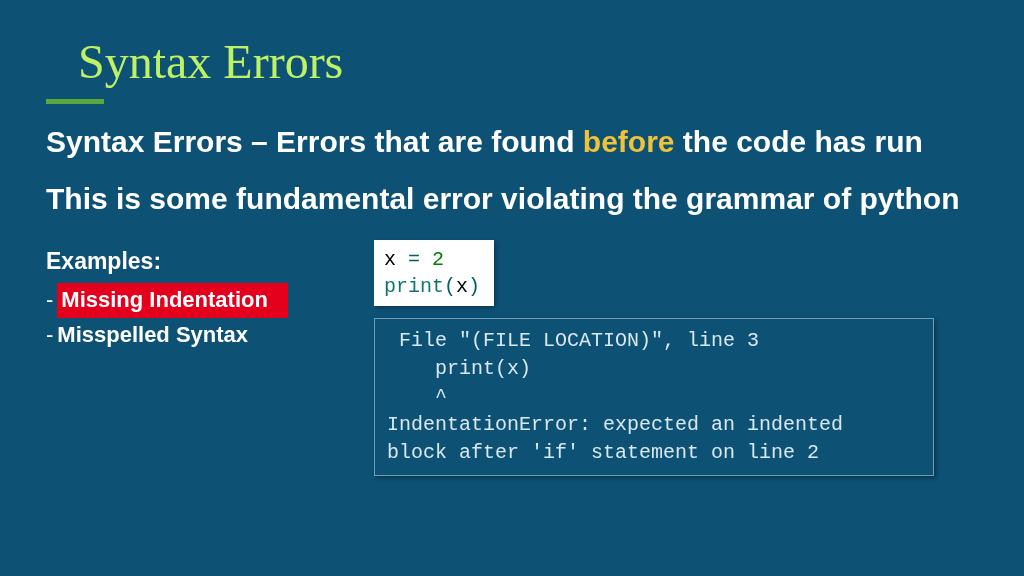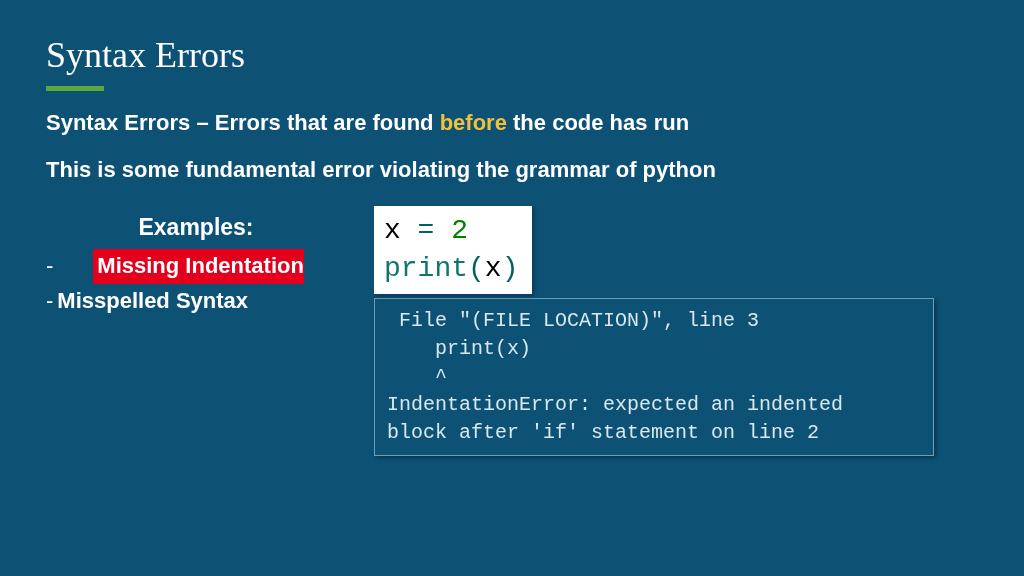--- a/index.html
+++ b/index.html
@@ -7,76 +7,75 @@
     width: 1024px;
     height: 576px;
     background: #0d5175;
     font-family: Arial, Helvetica, sans-serif;
     color: #ffffff;
     padding: 34px 46px;
     overflow: hidden;
   }
   .title {
     font-family: Georgia, 'Times New Roman', serif;
-    font-size: 36px;
+    font-size: 48px;
     font-weight: normal;
-    color: #ffffff;
+    color: #bef264;
     margin-bottom: 10px;
+    margin-left: 32px;
   }
   .underline {
     width: 58px;
     height: 5px;
     background: #5aa83e;
     margin-bottom: 18px;
   }
   .main-line {
-    font-size: 22px;
+    font-size: 30px;
     font-weight: bold;
     color: #ffffff;
     margin-bottom: 18px;
     line-height: 1.3;
   }
   .highlight-yellow { color: #f0c13a; }
   .columns {
     display: flex;
     gap: 28px;
     margin-top: 22px;
   }
   .left-col { flex: 0 0 300px; }
   .right-col { flex: 1; }
   .examples-head {
     font-size: 23px;
     font-weight: bold;
     margin-top: 8px;
     margin-bottom: 8px;
-    text-align: center;
   }
   .bullet-row {
     font-size: 22px;
     font-weight: bold;
     color: #ffffff;
     line-height: 1.55;
   }
   .bullet-dash { font-weight: normal; margin-right: 4px; }
   .red-box {
     background: #e4001c;
-    padding: 0 0 1px 4px;
+    padding: 0 20px 1px 4px;
     display: inline-block;
-    margin-left: 36px;
   }
   .code-snippet {
     background: #ffffff;
     color: #000000;
     font-family: Consolas, 'Courier New', monospace;
-    font-size: 28px;
+    font-size: 20px;
     line-height: 1.35;
     padding: 6px 14px 6px 10px;
     display: inline-block;
     box-shadow: 2px 2px 4px rgba(0,0,0,0.3);
-    margin-bottom: 4px;
+    margin-bottom: 12px;
   }
   .c-blue { color: #0000c8; }
   .c-green { color: #008000; }
   .c-olive { color: #0f766e; }
   .c-teal { color: #006060; }
   .error-box {
     background: #0d5175;
     border: 1px solid #6aa0b8;
     box-shadow: 2px 2px 4px rgba(0,0,0,0.35);
     font-family: Consolas, 'Courier New', monospace;

